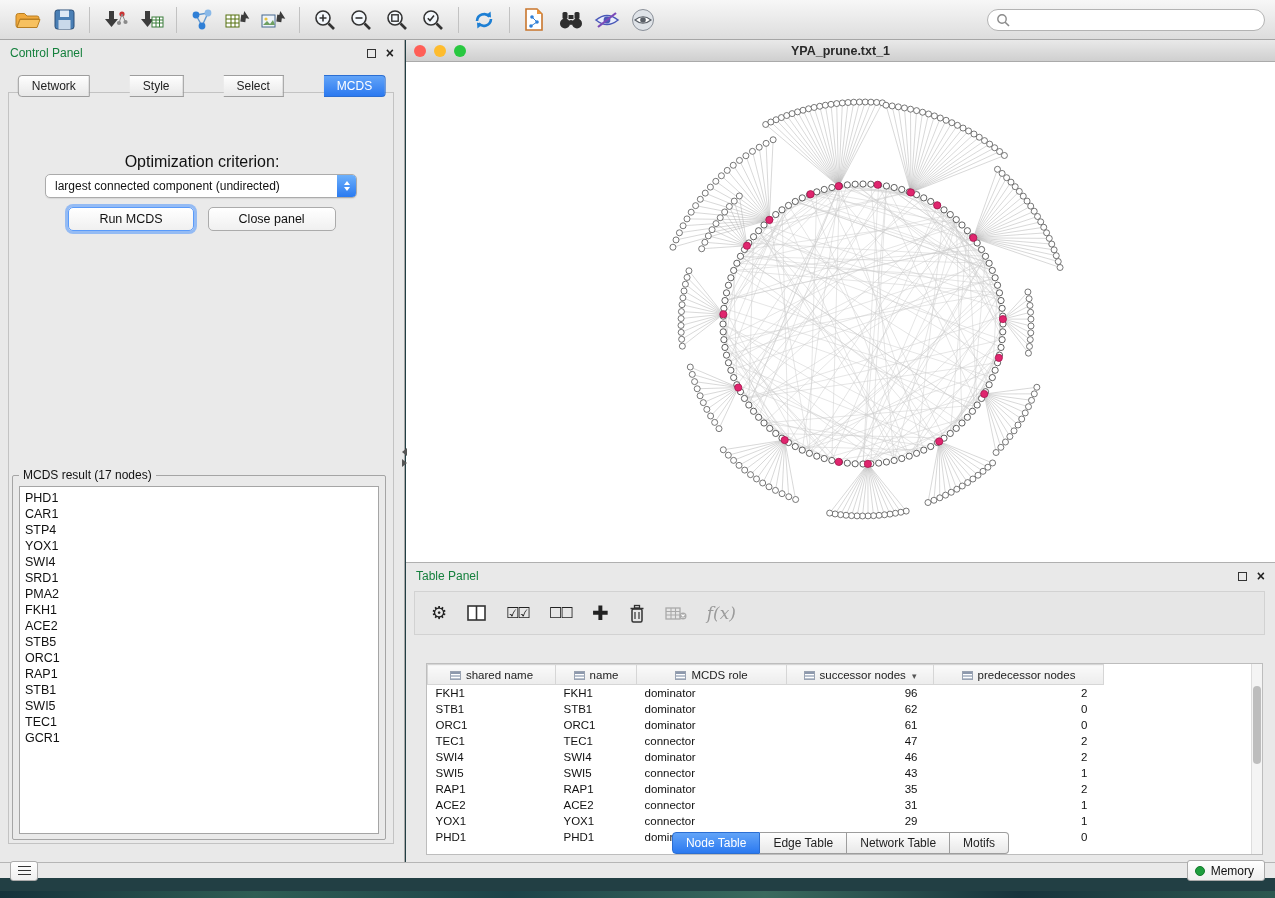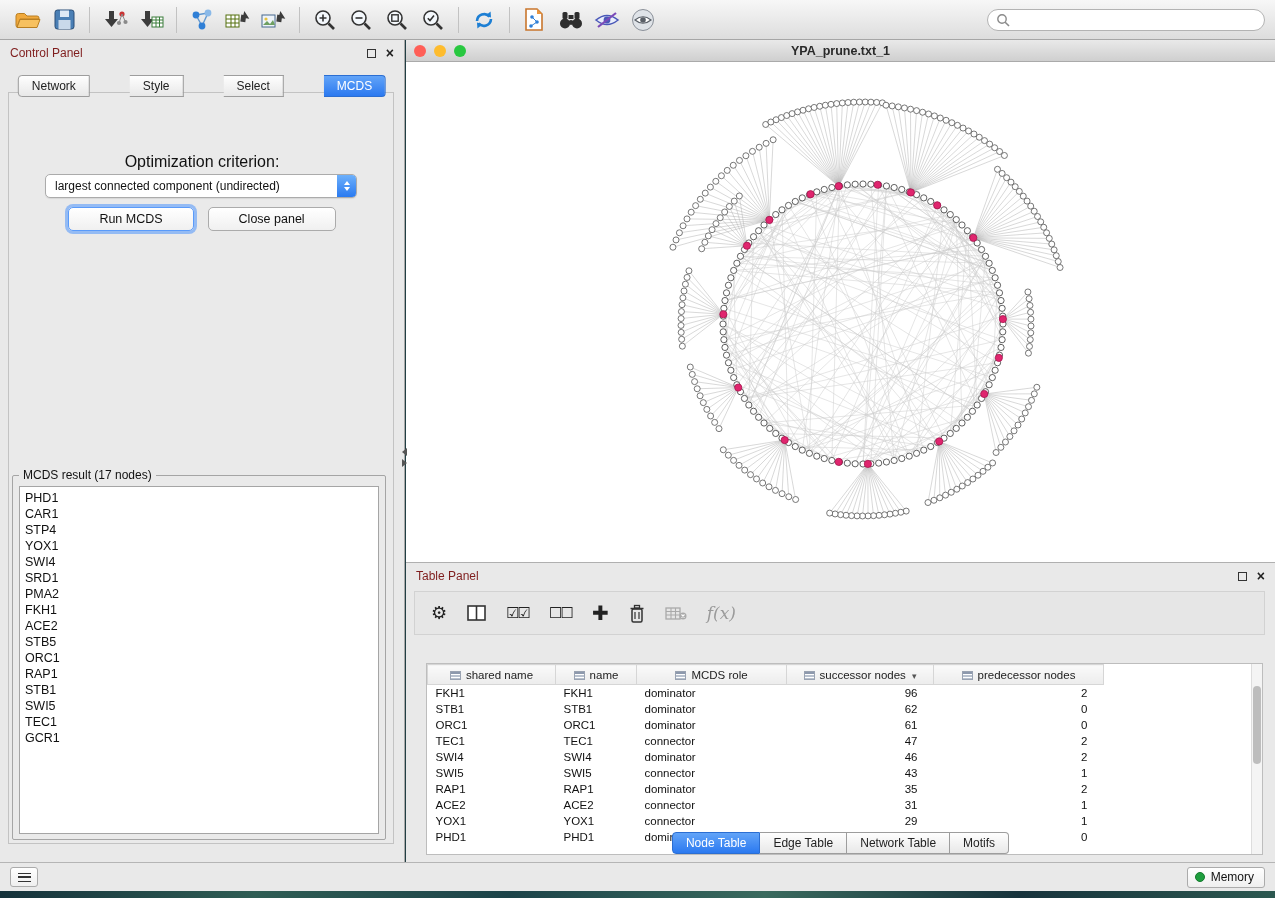--- a/index.html
+++ b/index.html
@@ -18,21 +18,21 @@
   .search-box { margin-left:auto; width:278px; height:22px; background:#ffffff;
     border:1px solid #b3b3b3; border-radius:12px; display:flex; align-items:center; padding:0 8px; }
   .search-box input { border:none; outline:none; flex:1; font-size:12px; background:transparent;
     font-family:"Liberation Sans",sans-serif; margin-left:5px; }
 
   
   .control-panel { position:absolute; left:0; top:40px; width:405px; height:822px;
     background:#e9e9e9; border-right:1px solid #a9a9a9; }
   .panel-header { position:absolute; left:0; top:0; right:0; height:26px;
     display:flex; align-items:center; padding:0 10px; }
-  .panel-title { font-size:12px; color:#7f1d1d; }
+  .panel-title { font-size:12px; color:#15803d; }
   .panel-header .win-ctrls { margin-left:auto; display:flex; align-items:center; gap:10px; }
   .float-ico { width:9px; height:9px; border:1.4px solid #333; display:inline-block; }
   .close-ico { font-size:14px; font-weight:bold; color:#222; line-height:10px; }
 
   .tabpane { position:absolute; left:8px; right:10px; top:52px; bottom:18px;
     border:1px solid #c3c3c3; background:#eaeaea; }
   .cp-tabs { position:absolute; top:35px; left:50%; transform:translateX(-50%);
     display:flex; z-index:3;gap:40px; }
   .cp-tab { padding:3px 13px; font-size:12px; background:linear-gradient(#fefefe,#e8e8e8);
     border:1px solid #9d9d9d; border-left-width:0; color:#222; }
@@ -113,21 +113,21 @@
     background:#bdbdbd; border-radius:5px; }
 
   .tp-tabs { position:absolute; left:0; right:0; bottom:8px; display:flex; justify-content:center; }
   .tp-tab { padding:3px 13px; font-size:12px; background:linear-gradient(#fefefe,#e8e8e8);
     border:1px solid #9d9d9d; border-left-width:0; color:#222; }
   .tp-tab:first-child { border-left-width:1px; border-radius:4px 0 0 4px; }
   .tp-tab:last-child { border-radius:0 4px 4px 0; }
   .tp-tab.active { background:linear-gradient(#62a4f8,#2b79f0); color:#fff; border-color:#2b6ed2; }
 
   
-  .statusbar { position:absolute; left:0; top:862px; width:1275px; height:29px;
+  .statusbar { position:absolute; left:0; top:862px; width:1275px; height:16px;
     background:#e9e9e9; border-top:1px solid #b5b5b5; display:flex; align-items:center; padding:0 10px; }
   .status-btn { width:28px; height:20px; background:linear-gradient(#ffffff,#efefef);
     border:1px solid #ababab; border-radius:3px; display:flex; align-items:center; justify-content:center; }
   .hamburger { width:13px; height:9px; border-top:1.6px solid #333;
     border-bottom:1.6px solid #333; position:relative; }
   .hamburger::after { content:""; position:absolute; left:0; right:0; top:2.6px; height:1.6px; background:#333; }
   .memory-btn { margin-left:auto; height:21px; padding:0 10px 0 7px;
     background:linear-gradient(#ffffff,#efefef); border:1px solid #ababab; border-radius:3px;
     display:flex; align-items:center; gap:6px; font-size:12px; color:#111; }
   .mem-dot { width:10px; height:10px; border-radius:50%; background:#1e9e3e; border:1px solid #147a2c; }

